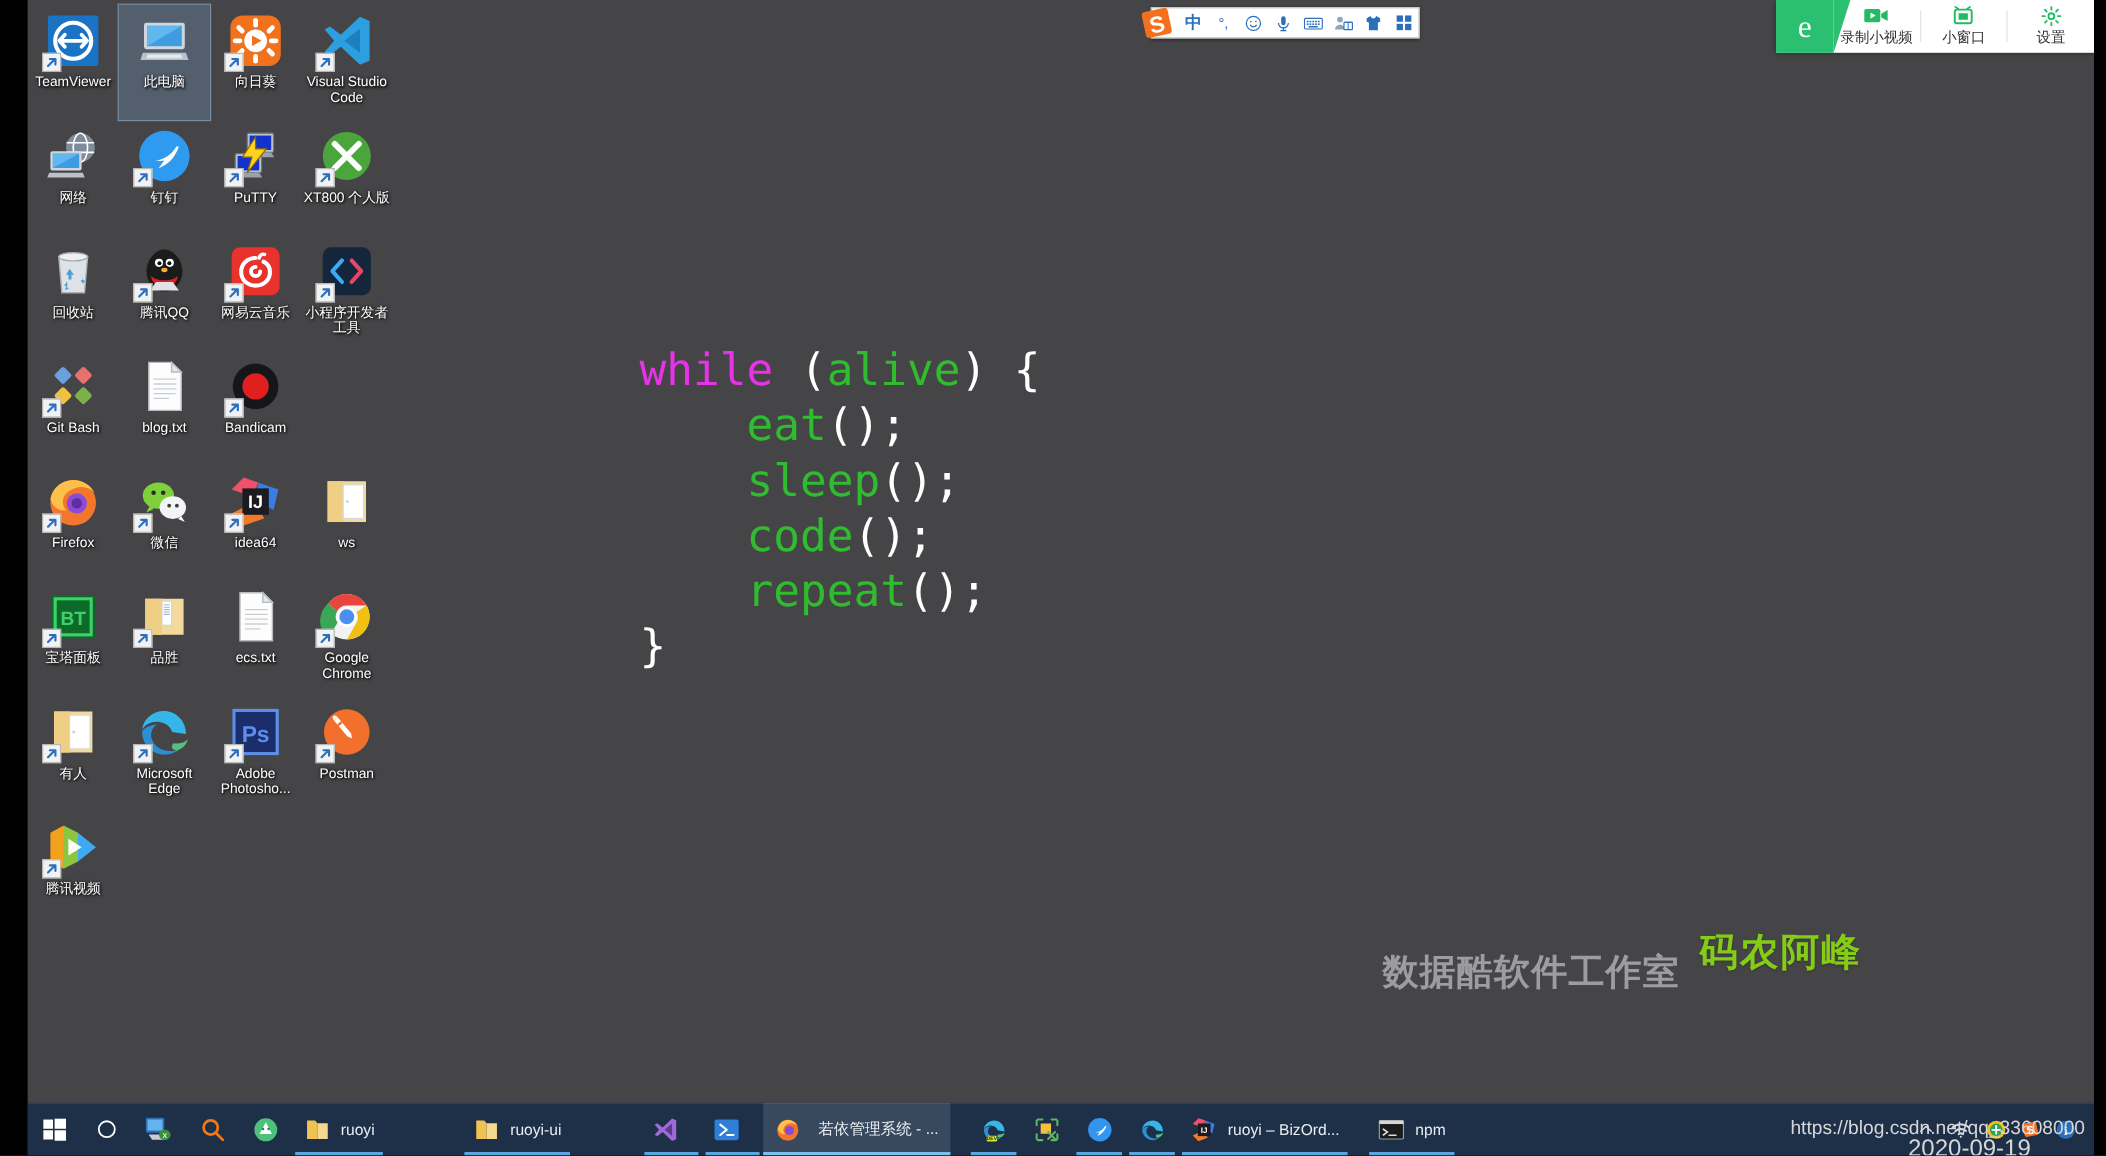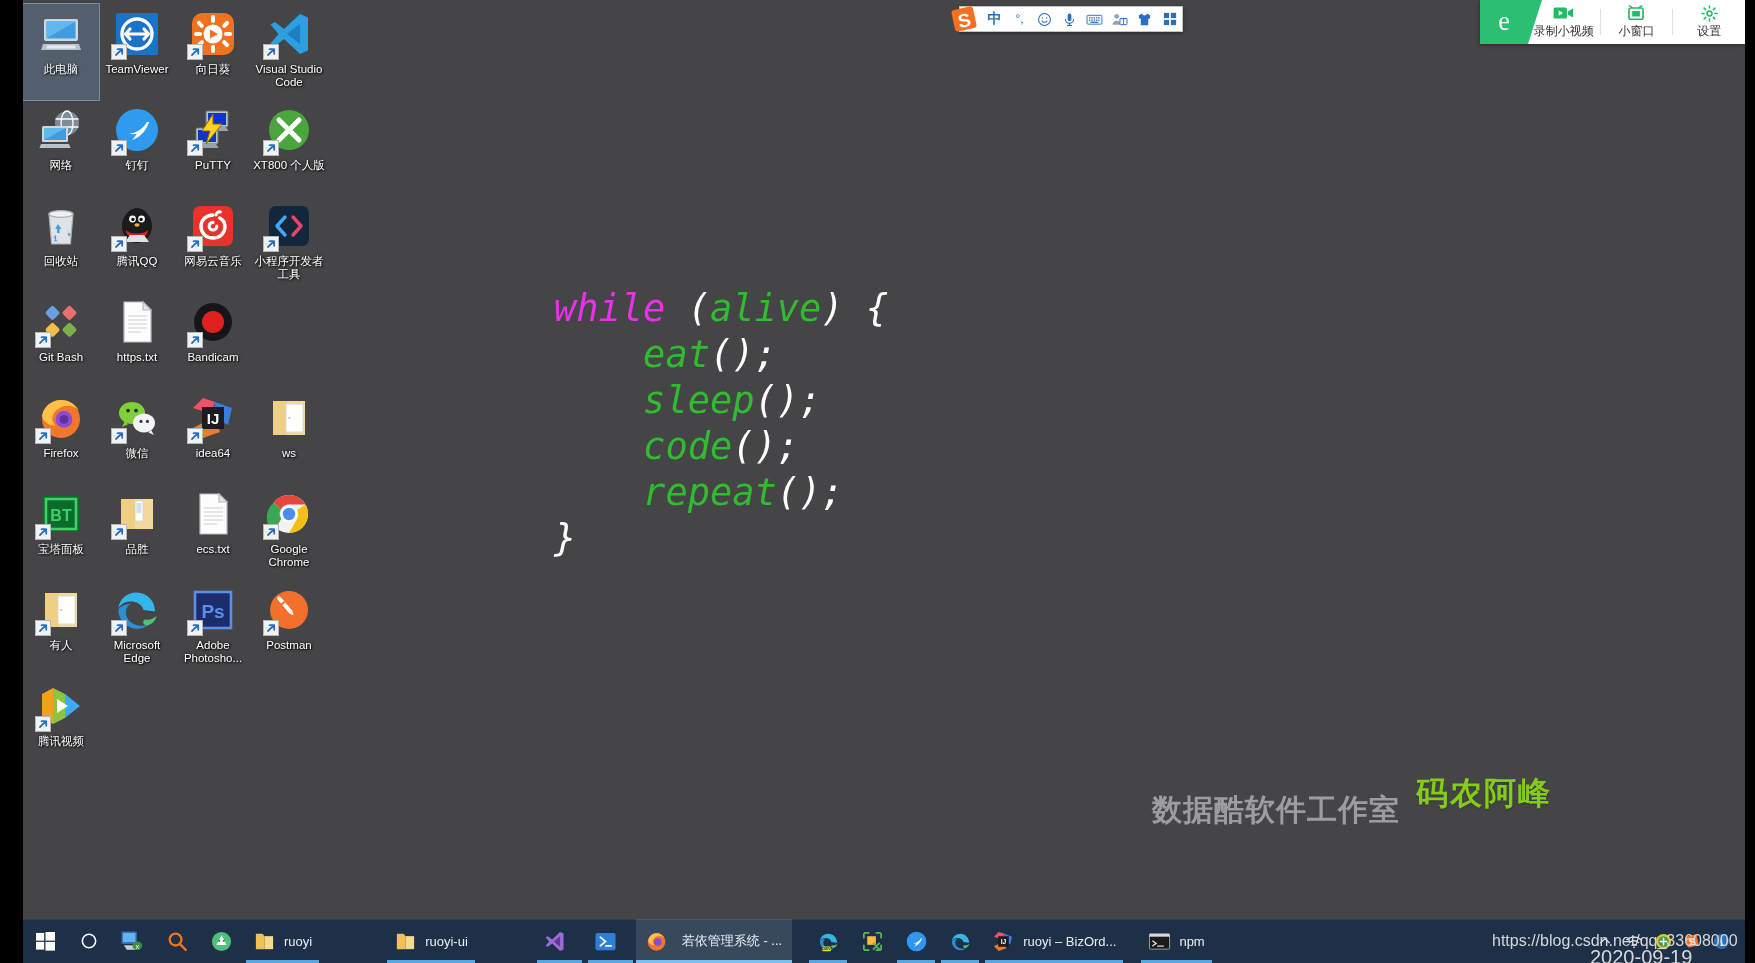--- a/index.html
+++ b/index.html
@@ -59,26 +59,25 @@
   .shortcut {
     position: absolute; left: -2px; bottom: -2px;
     width: 16px; height: 16px;
     background: #f2f2f2; border: 1px solid #b6b6b6;
     display: flex; align-items: center; justify-content: center;
   }
   .shortcut svg { width: 12px; height: 12px; }
 
   
   #code-block {
-    position: absolute; left: 554px; top: 286px;
+    position: absolute; left: 533px; top: 286px;
     font-family: "DejaVu Sans Mono", "Liberation Mono", monospace;
     font-size: 37px; line-height: 46px;
     white-space: pre;
     color: #ffffff;
-    font-style: italic;
   }
   .kw { color: #e832e8; }
   .fn { color: #2fbd2f; }
   .pn { color: #ffffff; }
 
   
   #ime-bar {
     position: absolute; left: 959px; top: 6px;
     height: 26px;
     background: #ffffff;
@@ -187,46 +186,46 @@
   
   .tb-topline { position:absolute; left:0; top:0; width:100%; height:1px; background:#2b415c; }
 </style>
 </head>
 <body>
 
 <div id="screen">
 
   <div id="desktop-icons">
       <div class="icon-row">
+        <div class="desk-icon">
+          <div class="ic-art">
+            <svg viewBox="0 0 48 48" width="48" height="48">
+              <rect x="3" y="3" width="42" height="42" rx="2" fill="#1a73c4"></rect>
+              <circle cx="24" cy="24" r="15" fill="none" stroke="#fff" stroke-width="3.4"></circle>
+              <path d="M13 24h22M17 19l-4.5 5 4.5 5M31 19l4.5 5-4.5 5" fill="none" stroke="#fff" stroke-width="3.2" stroke-linecap="round" stroke-linejoin="round"></path>
+            </svg>
+            <span class="shortcut">
+              <svg viewBox="0 0 12 12">
+                <path d="M3 9 8.4 3.6M4.6 3.2h4.6v4.6" fill="none" stroke="#2b6fc0" stroke-width="1.8" stroke-linecap="round" stroke-linejoin="round"></path>
+              </svg>
+            </span>
+          </div>
+          <div class="ic-label">TeamViewer</div>
+        </div>
         <div class="desk-icon selected">
           <div class="ic-art">
             <svg viewBox="0 0 48 48" width="48" height="48">
               <rect x="7" y="9" width="34" height="22" rx="2" fill="#cfd6de"></rect>
               <rect x="9.5" y="11.5" width="29" height="17" fill="#3f9ce0"></rect>
               <path d="M9.5 11.5h29l-29 17z" fill="#63b7ef"></path>
               <path d="M6 34h36l2 6H4z" fill="#b9c2cb"></path>
               <path d="M10 35.4h28l1 3.2H9z" fill="#e4e9ee"></path>
             </svg>
           </div>
           <div class="ic-label">此电脑</div>
-        </div>
-        <div class="desk-icon">
-          <div class="ic-art">
-            <svg viewBox="0 0 48 48" width="48" height="48">
-              <rect x="3" y="3" width="42" height="42" rx="2" fill="#1a73c4"></rect>
-              <circle cx="24" cy="24" r="15" fill="none" stroke="#fff" stroke-width="3.4"></circle>
-              <path d="M13 24h22M17 19l-4.5 5 4.5 5M31 19l4.5 5-4.5 5" fill="none" stroke="#fff" stroke-width="3.2" stroke-linecap="round" stroke-linejoin="round"></path>
-            </svg>
-            <span class="shortcut">
-              <svg viewBox="0 0 12 12">
-                <path d="M3 9 8.4 3.6M4.6 3.2h4.6v4.6" fill="none" stroke="#2b6fc0" stroke-width="1.8" stroke-linecap="round" stroke-linejoin="round"></path>
-              </svg>
-            </span>
-          </div>
-          <div class="ic-label">TeamViewer</div>
         </div>
         <div class="desk-icon">
           <div class="ic-art">
             <svg viewBox="0 0 48 48" width="48" height="48">
               <rect x="3" y="3" width="42" height="42" rx="10" fill="#f2711c"></rect>
               <g fill="#fff">
                 <circle cx="24" cy="24" r="9.5"></circle>
                 <g>
                   <rect x="22" y="5" width="4" height="8" rx="2"></rect>
                   <rect x="22" y="35" width="4" height="8" rx="2"></rect>
@@ -417,21 +416,21 @@
         <div class="desk-icon">
           <div class="ic-art">
             <svg viewBox="0 0 48 48" width="48" height="48">
               <path d="M11 4h19l8 8v32H11z" fill="#fdfdfd" stroke="#b7bcc1" stroke-width="1.2"></path>
               <path d="M30 4v8h8z" fill="#e4e7ea" stroke="#b7bcc1" stroke-width="1.2"></path>
               <g stroke="#c9ced3" stroke-width="1.1">
                 <path d="M15 18h19M15 22h19M15 26h19M15 30h19M15 34h13"></path>
               </g>
             </svg>
           </div>
-          <div class="ic-label">https.txt</div>
+          <div class="ic-label">blog.txt</div>
         </div>
         <div class="desk-icon">
           <div class="ic-art">
             <svg viewBox="0 0 48 48" width="48" height="48">
               <circle cx="24" cy="24" r="19" fill="#15161a"></circle>
               <circle cx="24" cy="24" r="11" fill="#e01f1f"></circle>
             </svg>
             <span class="shortcut">
               <svg viewBox="0 0 12 12">
                 <path d="M3 9 8.4 3.6M4.6 3.2h4.6v4.6" fill="none" stroke="#2b6fc0" stroke-width="1.8" stroke-linecap="round" stroke-linejoin="round"></path>

